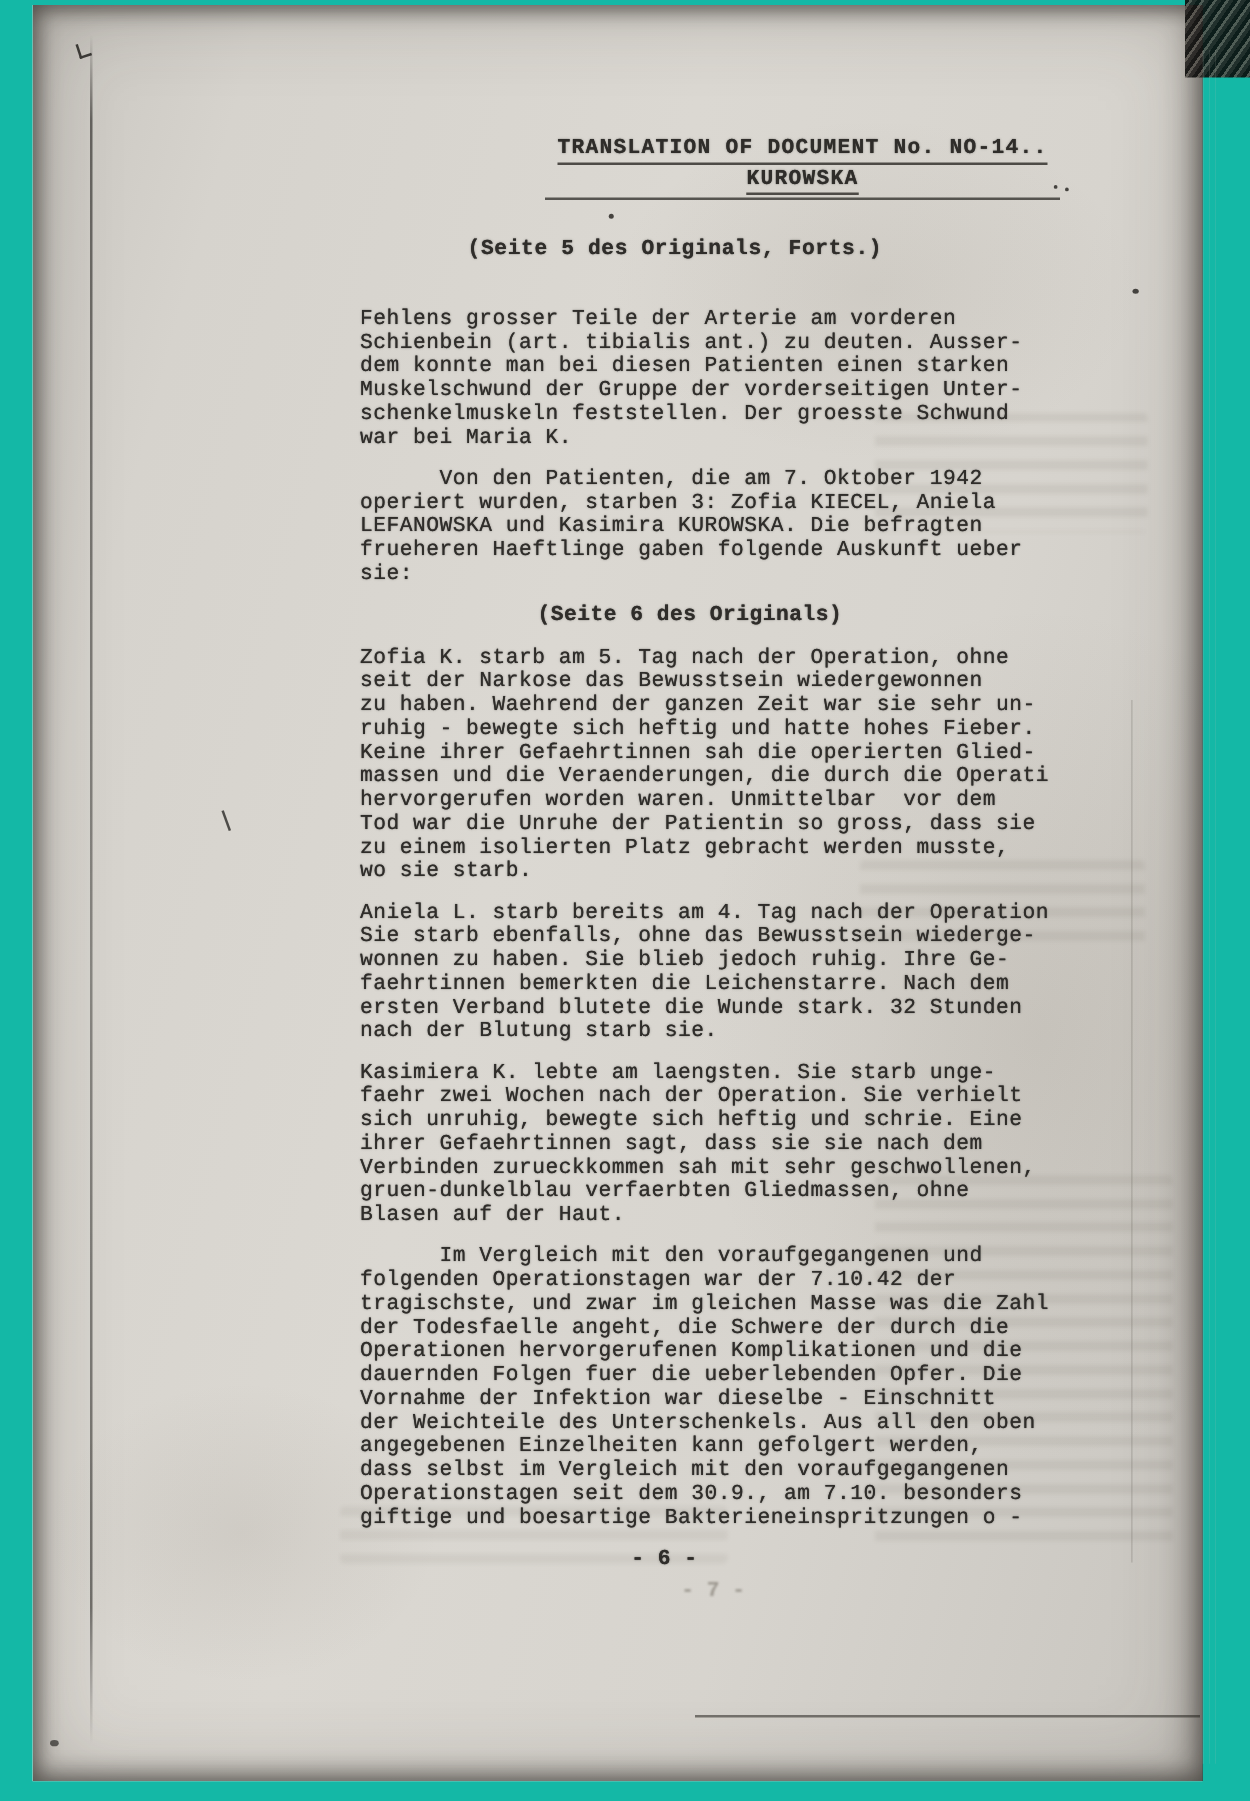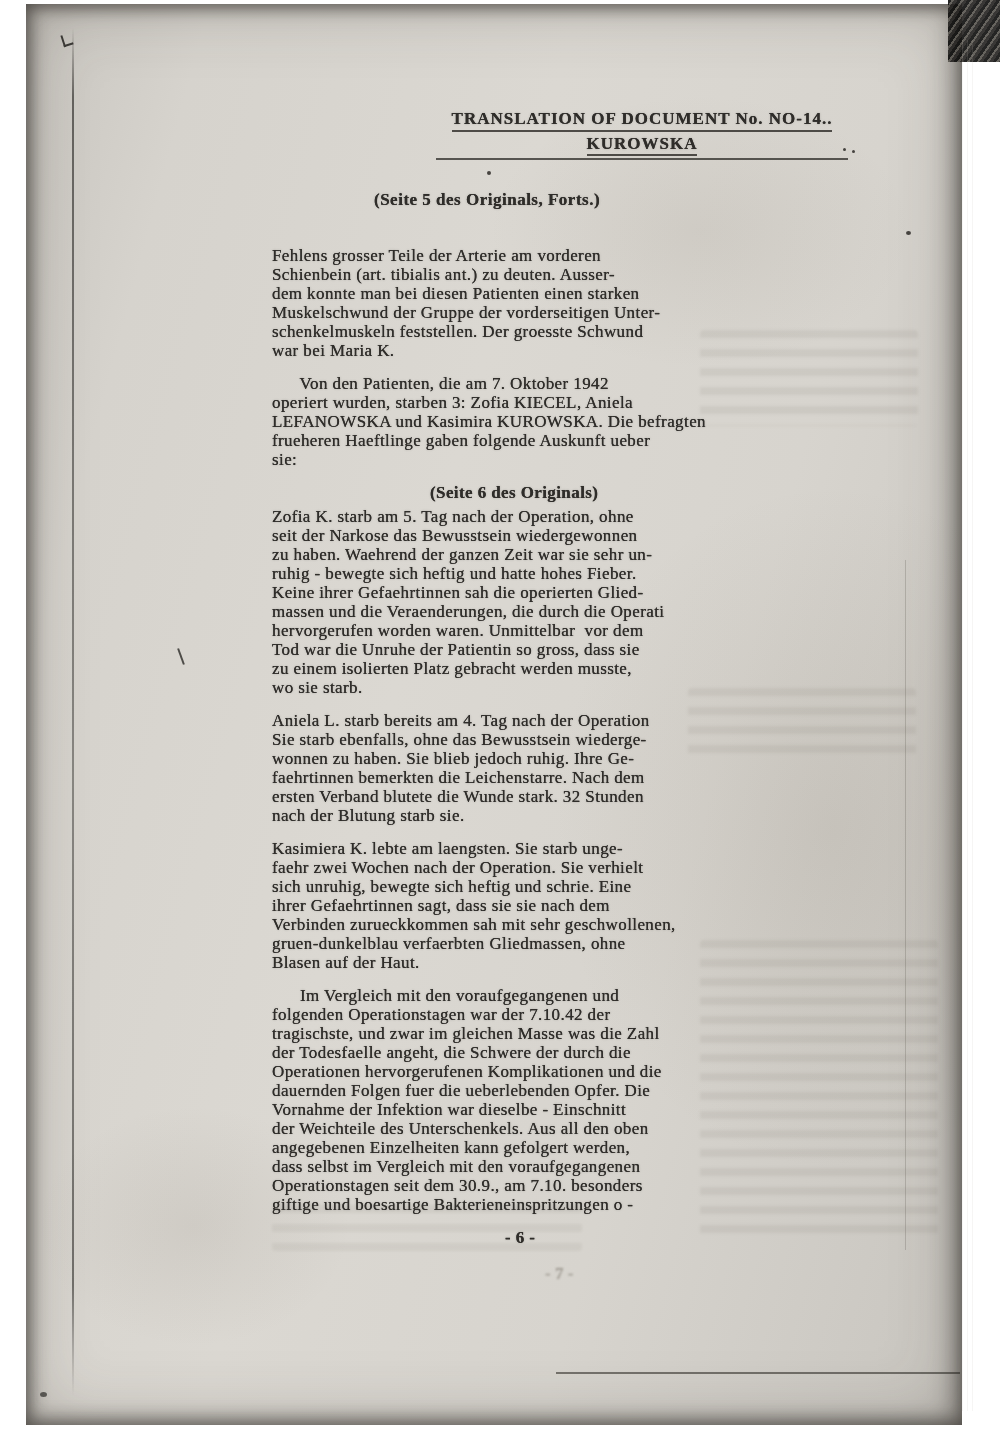--- a/index.html
+++ b/index.html
@@ -1,19 +1,19 @@
 <!DOCTYPE html>
 <html><head>
 <meta charset="utf-8">
 <style>
   html,body{margin:0;padding:0;background:#0e0e0e;}
   .scan{
     position:relative;width:1000px;height:1441px;overflow:hidden;
-    background:#ffffff;
-    font-family:Liberation Serif, serif;
+    background:#14b8a6;
+    font-family:Liberation Mono, monospace;
   }
   
   .paper{
     position:absolute;left:26px;top:4px;right:38px;bottom:16px;
     background:
       radial-gradient(ellipse 340px 220px at 72% 16%, rgba(120,110,95,.10), transparent 62%),
       radial-gradient(ellipse 420px 520px at 86% 58%, rgba(115,105,90,.13), transparent 66%),
       radial-gradient(ellipse 260px 200px at 18% 86%, rgba(110,100,88,.10), transparent 60%),
       linear-gradient(105deg,#c9c6c0 0%,#d6d3cd 14%,#dbd8d2 42%,#d7d4ce 68%,#c8c5bf 100%);
     box-shadow:
@@ -61,23 +61,23 @@
   .header .hline1{display:inline-block;border-bottom:2px solid rgba(42,40,36,.8);padding-bottom:1px;white-space:pre;}
   .header .hline2{display:inline-block;border-bottom:2px solid rgba(42,40,36,.8);margin-top:1px;white-space:pre;}
   .subh-abs{
     position:absolute;left:374px;top:190px;
     font-size:17px;font-weight:bold;letter-spacing:.5px;white-space:pre;text-align:right;
   }
   .bodycol{
     position:absolute;left:272px;top:246px;width:668px;
     font-size:17px;line-height:19px;letter-spacing:.4px;
   }
-  .para{white-space:pre;margin:0 0 14px 0;}
+  .para{white-space:pre;margin:0 0 14px 16px;}
   .subh-flow{
-    font-weight:bold;white-space:pre;margin:5px 0 5px 158px;
+    font-weight:bold;white-space:pre;margin:5px 0 15px 158px;
   }
   .pagenum{white-space:pre;margin:5px 0 0 233px;font-weight:bold;}
   
   .ghost-num{
     position:absolute;left:545px;top:1264px;
     font-size:17px;font-weight:bold;color:rgba(85,78,66,.45);
     filter:blur(.8px);white-space:pre;
   }
   .ghost-block{
     position:absolute;

